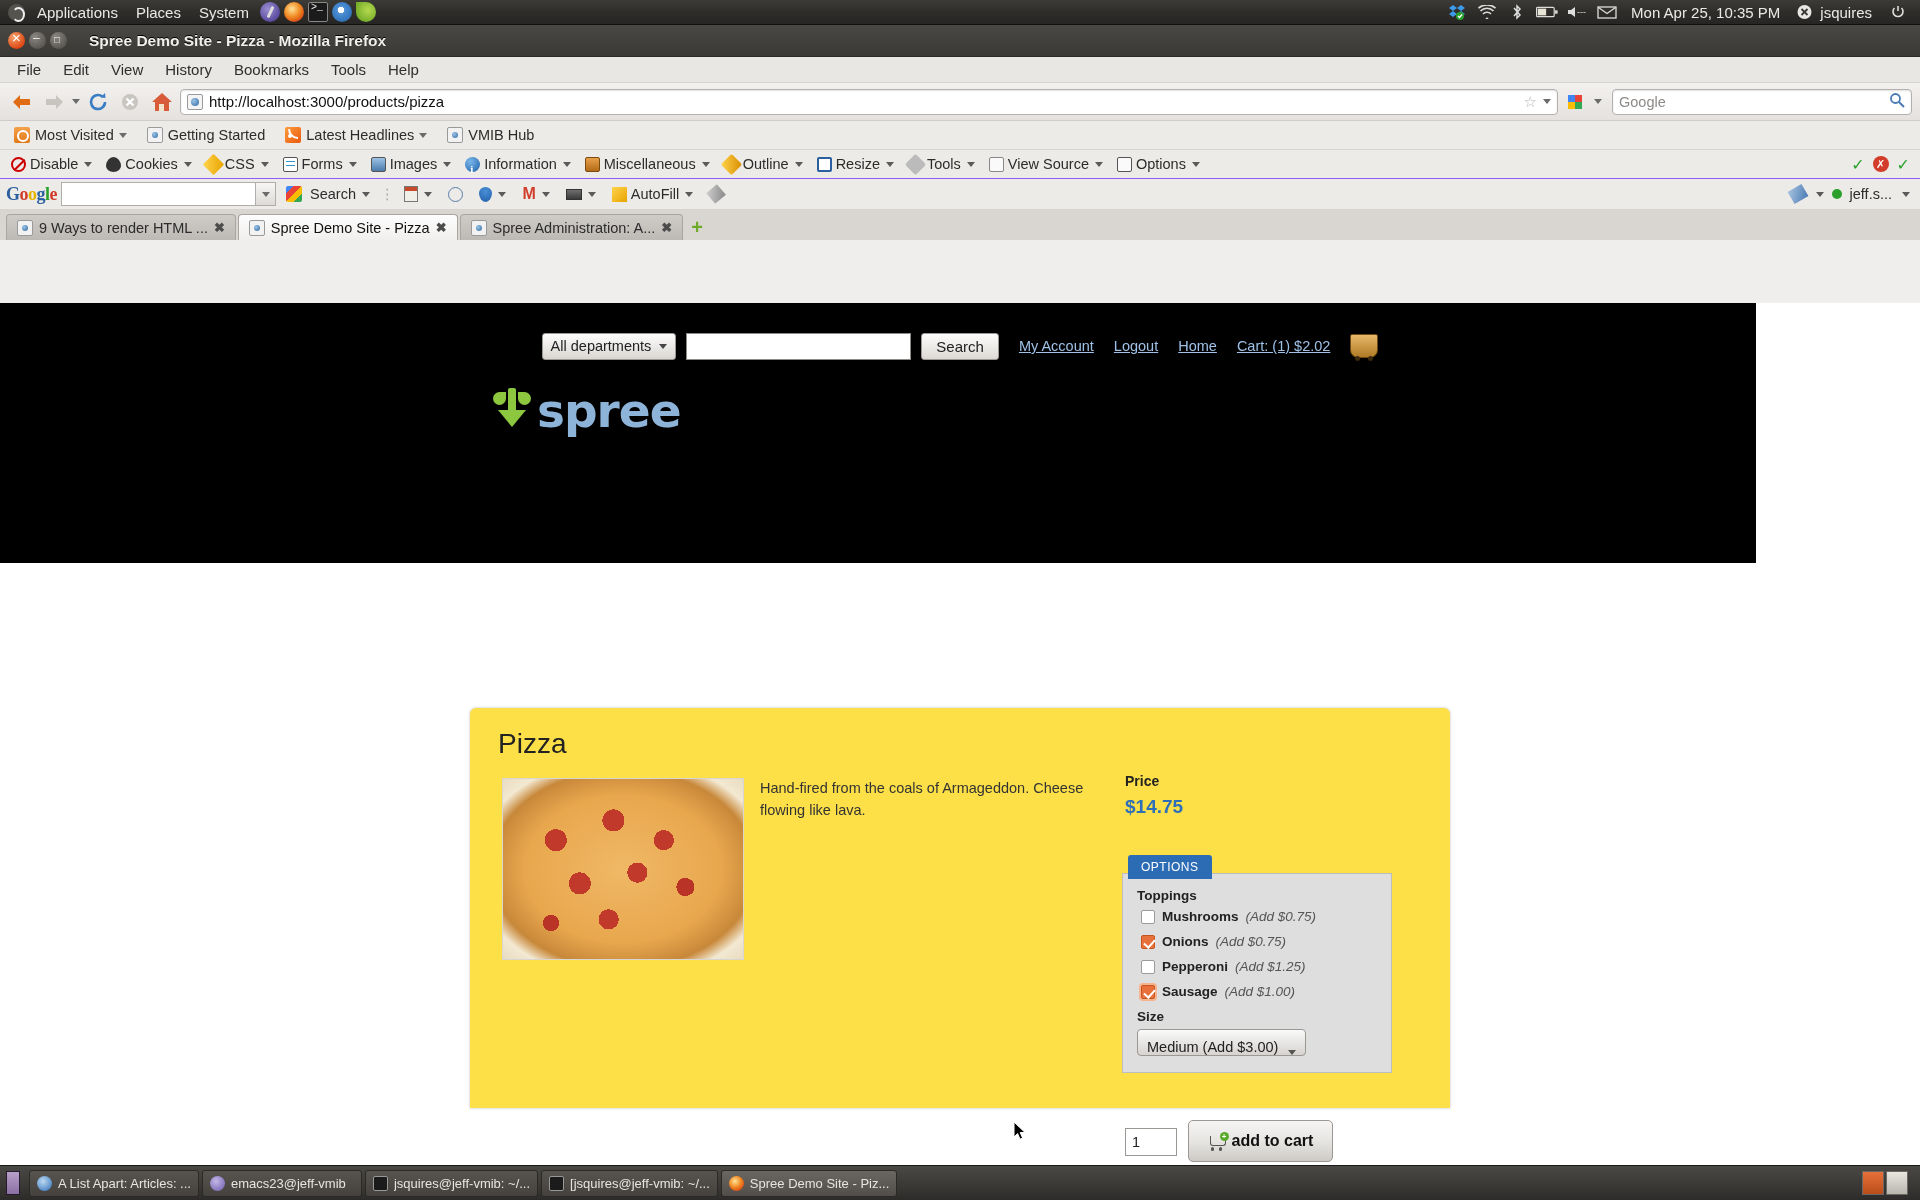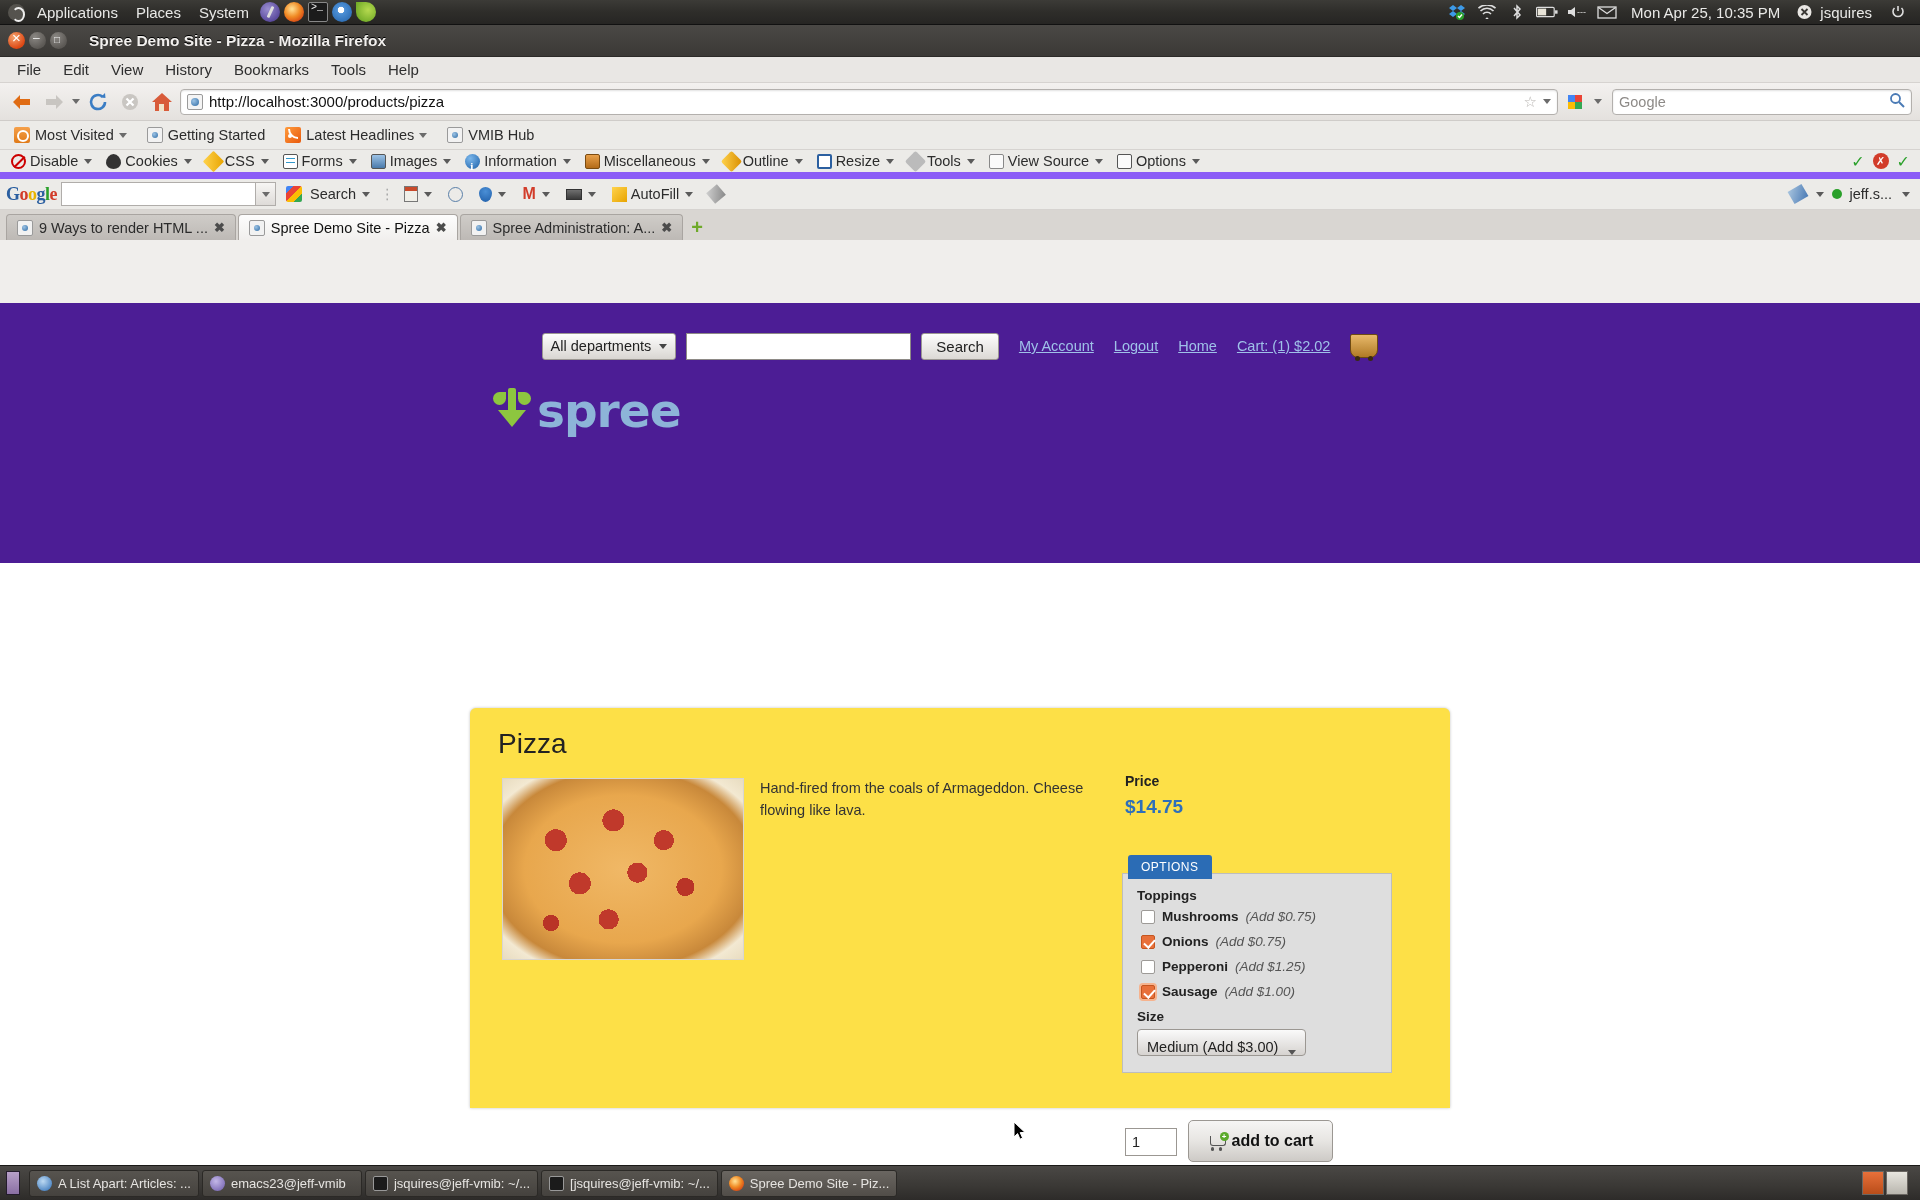--- a/index.html
+++ b/index.html
@@ -119,21 +119,21 @@
   .ico-mostvisited::after{content:"";position:absolute;left:3px;top:3px;width:8px;height:8px;border:2px solid #fff;border-radius:50%;}
   .ico-page { background:#f2f2f2; border:1px solid #9a9a9a;}
   .ico-page::after{content:"";position:absolute;left:4px;top:4px;width:6px;height:6px;border-radius:50%;background:radial-gradient(circle at 35% 35%,#9cc3e5,#2d6aa3);}
   .ico-rss { background: linear-gradient(135deg,#ff9b3d,#e8590c); }
   .ico-rss::after{content:"";position:absolute;left:3px;top:7px;width:4px;height:4px;border-radius:50%;background:#fff;}
   .ico-rss::before{content:"";position:absolute;left:3px;top:2px;width:8px;height:8px;border:2px solid #fff;border-radius:0 0 0 10px;border-top:none;border-right:none;}
 
   #webdev-bar {
     height: 29px; background: #ecebe8; display:flex; align-items:center;
     padding-left: 4px; font-size: 14.5px; color:#2c2c2c;
-    border-bottom: 7px solid #8b5cf6;
+    border-bottom: 1px solid #8b5cf6;
   }
   .wd-item { display:flex; align-items:center; gap:4px; padding:0 7px; line-height:29px; white-space:nowrap;}
   .wd-ico { width:15px;height:15px;display:inline-block;position:relative;border-radius:2px;}
   .wdi-disable{border:2px solid #c00;border-radius:50%;}
   .wdi-disable::after{content:"";position:absolute;left:-1px;top:5px;width:15px;height:2px;background:#c00;transform:rotate(-45deg);}
   .wdi-cookies{background:#333;border-radius:50% 50% 50% 50%/60% 60% 40% 40%;}
   .wdi-css{background:linear-gradient(135deg,#ffd34d,#e8a400);transform:rotate(-45deg);border-radius:1px;}
   .wdi-forms{background:#fff;border:1px solid #555;}
   .wdi-forms::after{content:"";position:absolute;left:2px;top:3px;width:9px;height:1.5px;background:#39c;box-shadow:0 4px 0 #39c;}
   .wdi-images{background:linear-gradient(to bottom,#9dc3e6,#4a7aab);border:1px solid #555;}
@@ -177,21 +177,21 @@
   .tab .tab-label{ overflow:hidden; text-overflow:ellipsis; white-space:nowrap;}
   .tab .tab-close{ font-weight:bold; color:#4c4c4c; font-size:13px;}
   .newtab-plus{ color:#6faa2a; font-size:20px; font-weight:bold; margin-left:6px; line-height:26px;}
 
   
   #page {
     position:absolute; top:278px; left:0; width:1920px; height:882px;
     background:#ffffff; overflow:hidden;
   }
   #spree-header {
-    width:1920px; height: 260px; background:#4c1d95;
+    width:1756px; height: 260px; background:#000000;
     position:relative;
   }
   #spree-topnav {
     position:absolute; top:25px; left:0; width:1920px; height:36px;
     display:flex; align-items:center; justify-content:center; gap:10px;
   }
   .dept-select {
     height:27px; background: linear-gradient(to bottom,#fdfdfd,#d9d6d2);
     border:1px solid #9b9792; border-radius:3px; display:flex;align-items:center;
     padding:0 8px; font-size:14.5px; color:#222; gap:8px;

